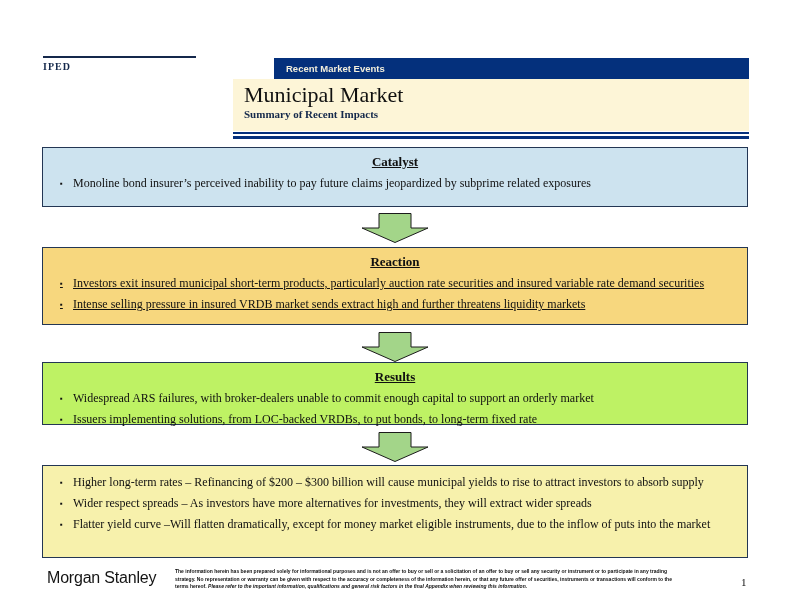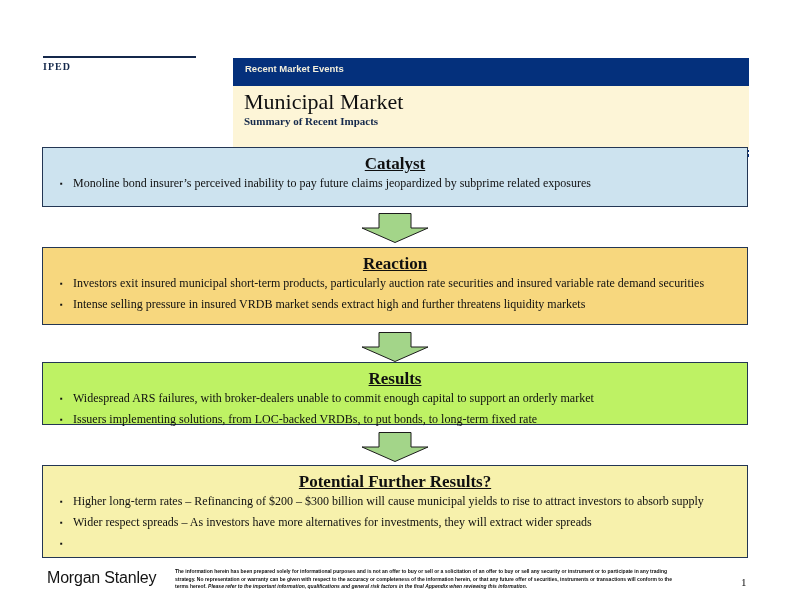--- a/index.html
+++ b/index.html
@@ -6,34 +6,34 @@
   .canvas{
     position:relative;width:792px;height:612px;background:#ffffff;overflow:hidden;
     font-family:"Liberation Serif","DejaVu Serif",serif;color:#111;
   }
   
   .iped-rule{position:absolute;left:43px;top:56px;width:153px;height:2px;background:#14284b;}
   .iped{position:absolute;left:43px;top:61px;font-family:Liberation Serif, serif;
         font-weight:bold;font-size:10px;letter-spacing:1px;color:#14284b;}
   
   .header{position:absolute;left:233px;top:58px;width:516px;}
-  .kicker{height:28px;background:#04307c;color:#f3efdc;font-family:"Liberation Sans","DejaVu Sans",sans-serif;
-          font-weight:bold;font-size:9.5px;line-height:21px;padding-left:12px;box-sizing:border-box;}
-  .title-band{height:63px;background:#fdf5d7;padding-left:11px;box-sizing:border-box;}
+  .kicker{height:21px;background:#04307c;color:#f3efdc;font-family:"Liberation Sans","DejaVu Sans",sans-serif;
+          font-weight:bold;font-size:9.5px;line-height:21px;padding-left:12px;box-sizing:border-box;margin-left:41px;}
+  .title-band{height:52px;background:#fdf5d7;padding-left:11px;box-sizing:border-box;}
   .slide-title{font-size:22px;color:#101010;padding-top:3px;line-height:26px;}
   .slide-subtitle{font-size:11px;font-weight:bold;color:#14284b;line-height:13px;}
   .dbl-line-1{height:1.5px;background:#04307c;margin-top:1px;}
   .dbl-line-2{height:3.5px;background:#04307c;margin-top:2px;}
   
   .box{position:absolute;left:42px;width:706px;box-sizing:border-box;border:1.5px solid #233654;padding-top:6px;}
   .box-catalyst {top:147px;height:60px;background:#cde3ef;}
-  .box-reaction {top:247px;height:78px;background:#f7d77e;}
+  .box-reaction {top:247px;height:78px;background:#f7d77e;text-decoration:underline;}
   .box-results  {top:362px;height:63px;background:#bef264;}
   .box-potential{top:465px;height:93px;background:#f7f1ac;}
-  .sec-title{height:19px;text-align:center;font-size:17px;font-weight:bold;text-decoration:underline;color:#101010;}
+  .sec-title{height:19px;text-align:center;font-size:13px;font-weight:bold;text-decoration:underline;color:#101010;}
   .bullet{height:21px;display:flex;align-items:center;padding-left:17px;}
   .bm{width:13px;font-size:8px;color:#101010;flex:0 0 13px;}
   .bt{font-size:12px;color:#101010;white-space:nowrap;}
   
   .arrow{position:absolute;left:361px;width:68px;height:30px;}
   .arrow svg polygon{fill:#a3d589;stroke:#1b1b1b;stroke-width:1;}
   .arrow-1{top:213px;} .arrow-2{top:332px;} .arrow-3{top:432px;}
   
   .ms-logo{position:absolute;left:47px;top:569px;font-family:Liberation Sans, sans-serif;
            font-size:16px;color:#141414;letter-spacing:-0.2px;}
@@ -104,31 +104,31 @@
     </div>
   </div>
 
   <div class="arrow arrow-3">
     <svg width="68" height="30" viewBox="0 0 68 30">
         <polygon points="18,0.5 50,0.5 50,15 67,15 34,29.5 1,15 18,15"></polygon>
       </svg>
   </div>
 
   <div class="box box-potential">
-    <div class="sec-title">Potential Further Results?</div>
     <div class="bullet">
       <span class="bm">▪</span>
       <span class="bt">Higher long-term rates – Refinancing of $200 – $300 billion will cause municipal yields to rise to attract investors to absorb supply</span>
     </div>
     <div class="bullet">
       <span class="bm">▪</span>
       <span class="bt">Wider respect spreads – As investors have more alternatives for investments, they will extract wider spreads</span>
     </div>
     <div class="bullet">
       <span class="bm">▪</span>
+      <span class="bt">Flatter yield curve –Will flatten dramatically, except for money market eligible instruments, due to the inflow of puts into the market</span>
     </div>
   </div>
 
   <div class="ms-logo">Morgan Stanley</div>
   <div class="disclaimer">
     <div>The information herein has been prepared solely for informational purposes and is not an offer to buy or sell or a solicitation of an offer to buy or sell any security or instrument or to participate in any trading</div>
     <div>strategy.  No representation or warranty can be given with respect to the accuracy or completeness of the information herein, or that any future offer of securities, instruments or transactions will conform to the</div>
     <div><span>terms hereof. </span><span class="ital">Please refer to the important information, qualifications and general risk factors in the final Appendix when reviewing this information.</span></div>
   </div>
   <div class="page-num">1</div>

